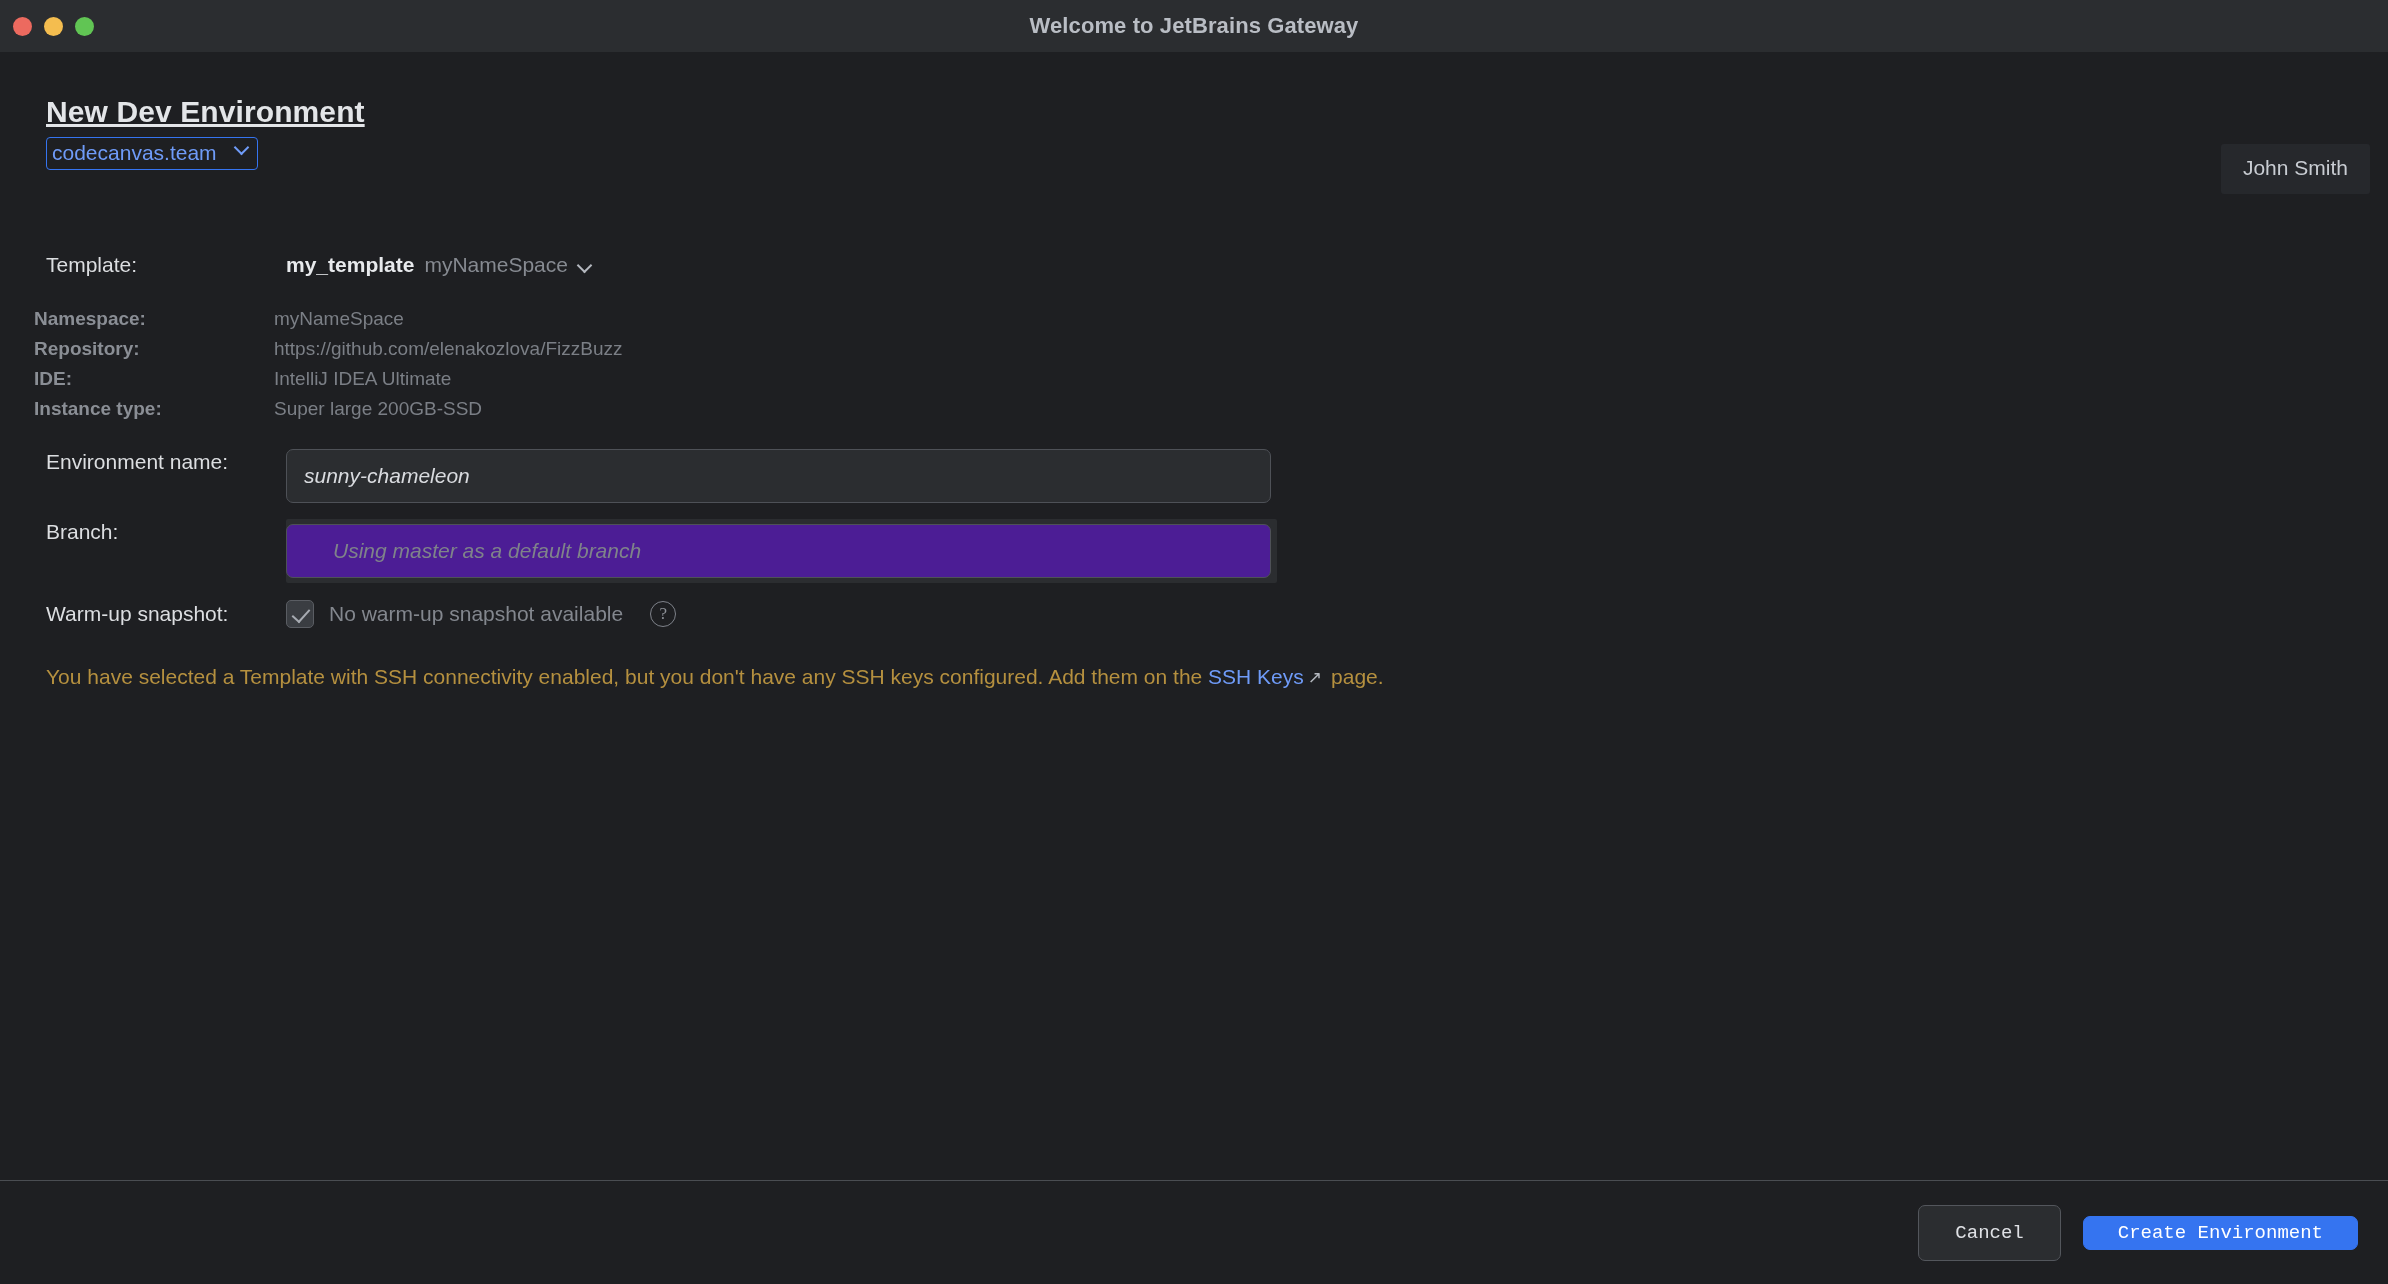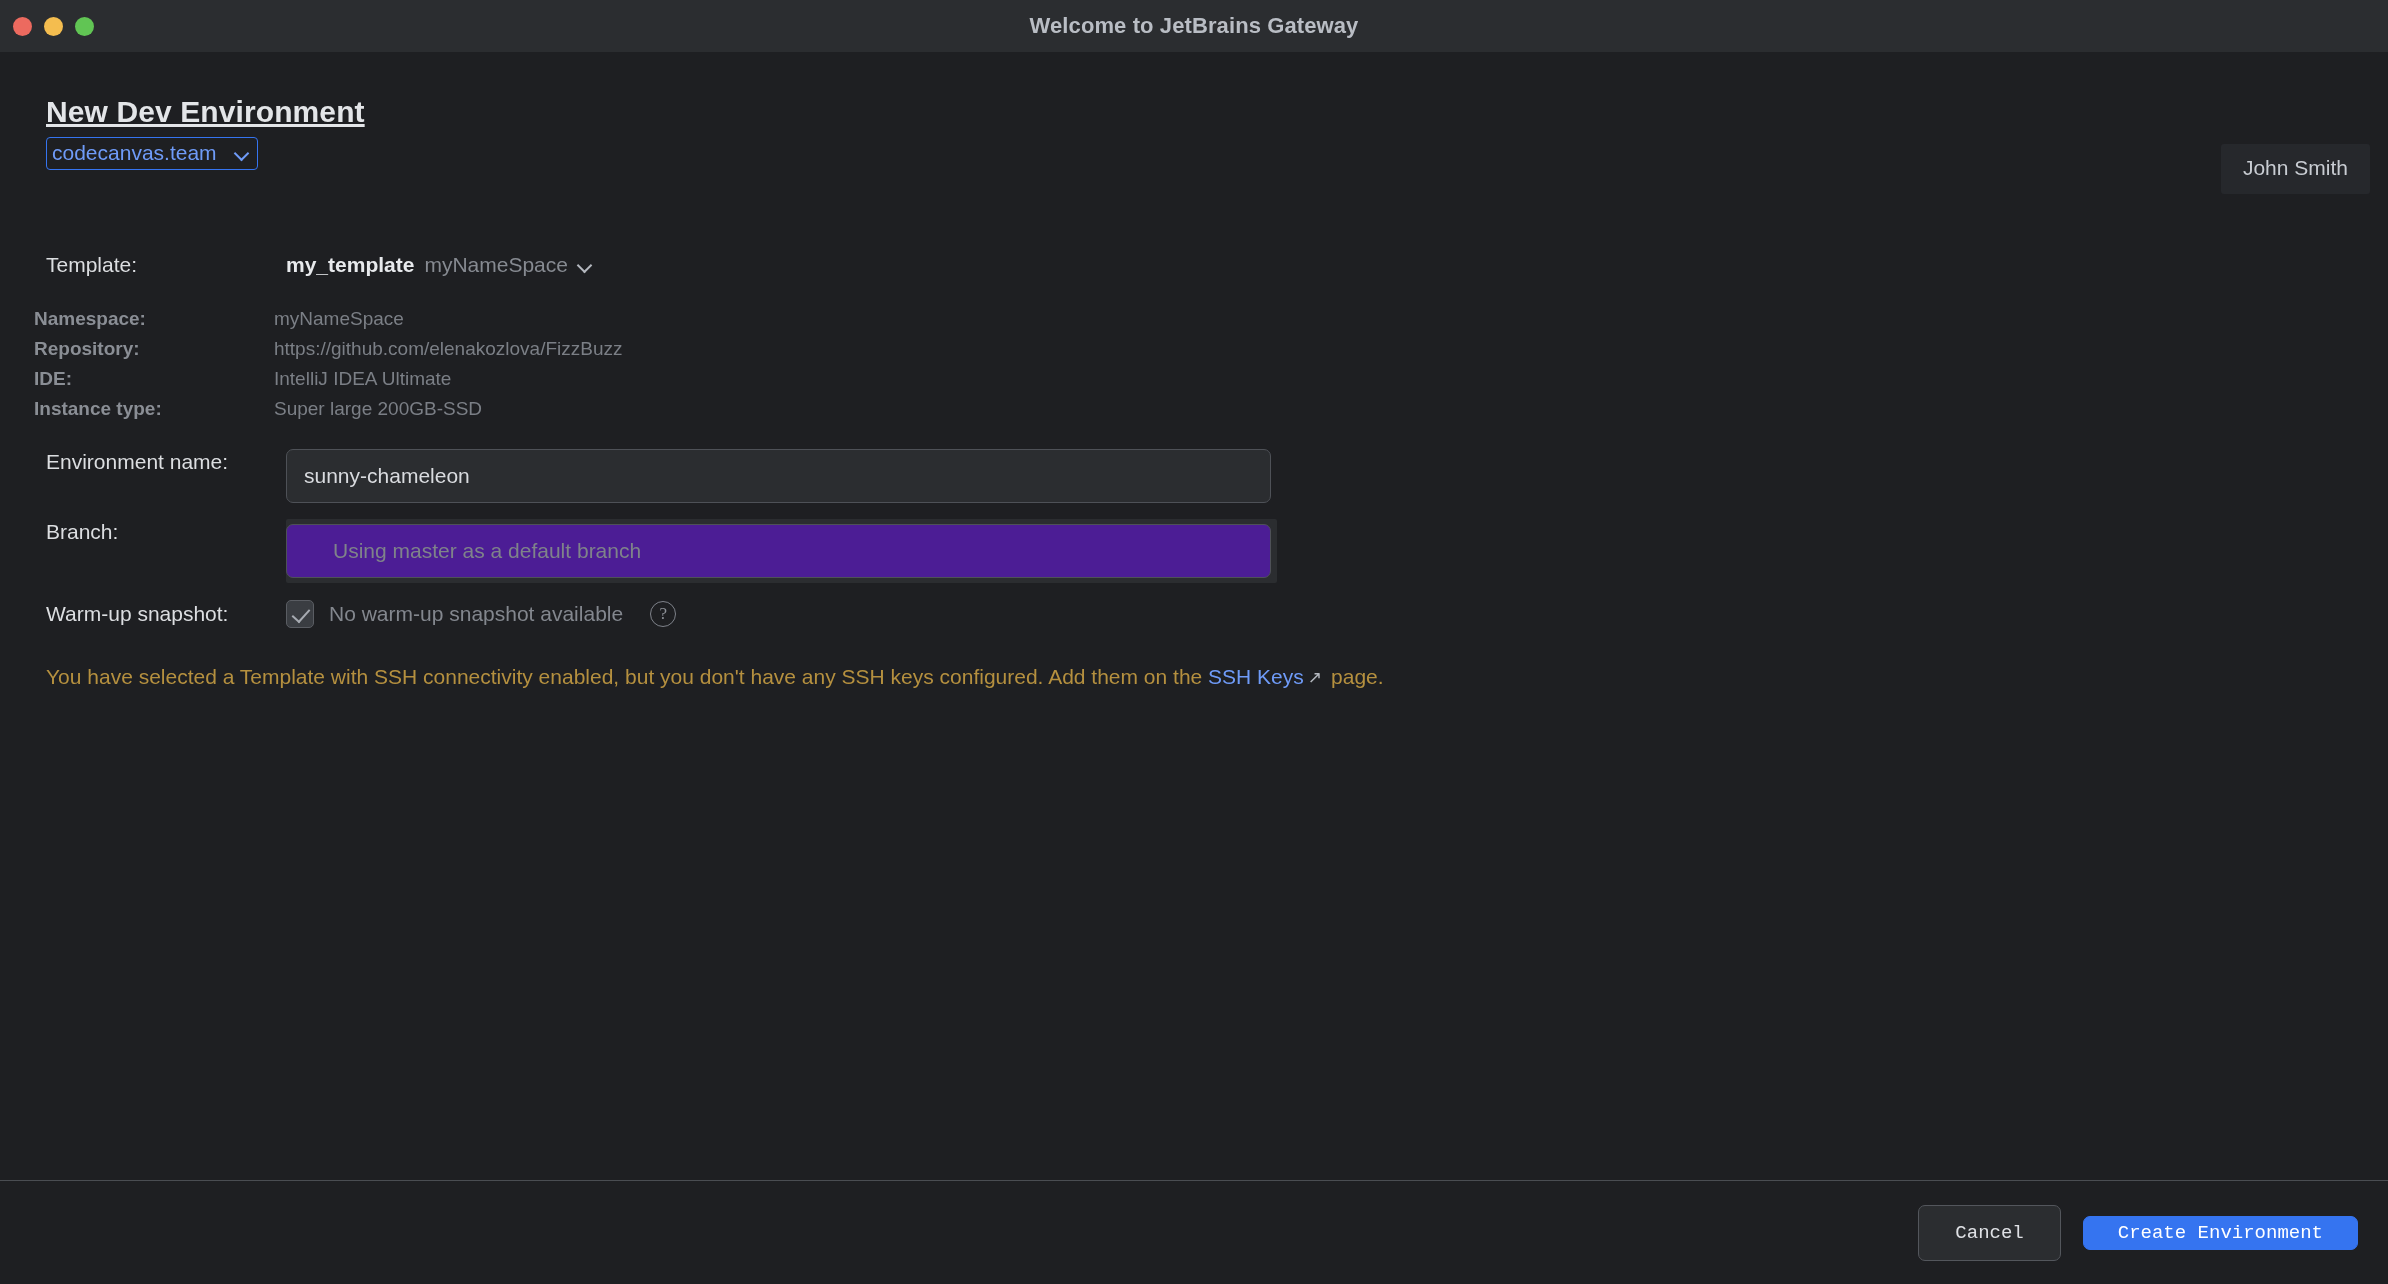--- a/index.html
+++ b/index.html
@@ -85,21 +85,20 @@
     font-size: 30px;
     font-weight: 700;
     color: #e3e5e8;
     letter-spacing: 0.1px;
     line-height: 36px;
     text-decoration: underline;
   }
 
   .org-selector {
     display: inline-flex;
-    align-items: center;
     gap: 18px;
     margin-top: 7px;
     padding: 2px 8px 3px 5px;
     border: 1.5px solid #3574f0;
     border-radius: 4px;
     background: transparent;
     cursor: pointer;
   }
   .org-selector-label {
     font-size: 21px;
@@ -220,20 +219,21 @@
     width: 985px;
     height: 54px;
     background: #2b2d30;
     border: 1px solid #4e5157;
     border-radius: 7px;
     color: #d9dbdf;
     font-family: inherit;
     font-size: 21px;
     padding: 0 17px;
     outline: none;
+    font-style: italic;
   }
   .text-input::placeholder { color: #7f838a; }
 
   .branch-wrapper {
     display: inline-block;
     background: #2b2d30;
     padding: 5px 6px 5px 0;
     border-radius: 2px;
   }
   .branch-wrapper .text-input {

